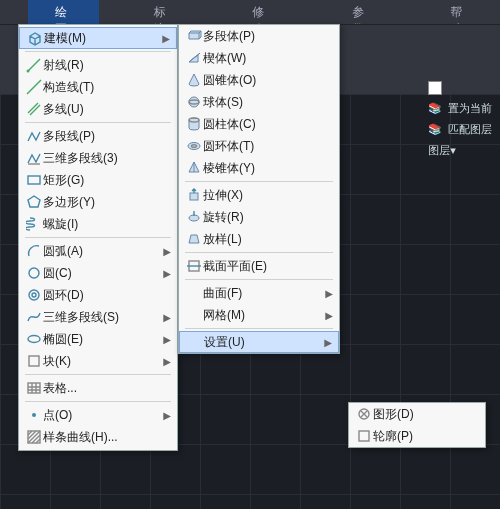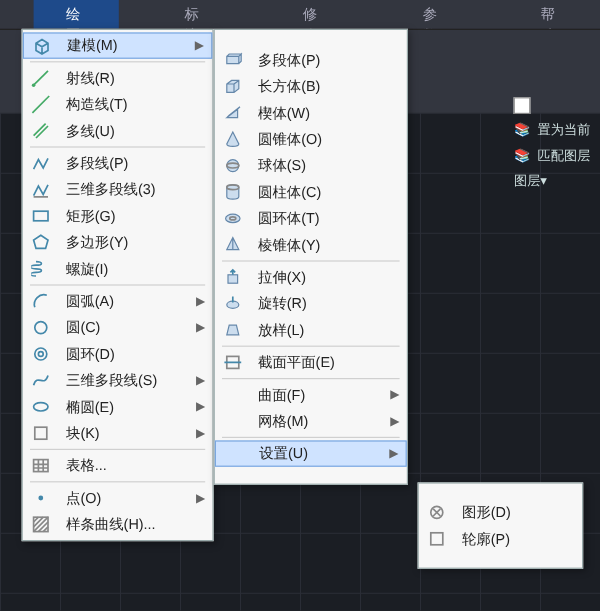--- a/index.html
+++ b/index.html
@@ -5,23 +5,23 @@
 * { margin: 0; padding: 0; box-sizing: border-box; font-family: "Microsoft YaHei", sans-serif; }
 body { width: 500px; height: 509px; background: #2a2d36; overflow: hidden; position: relative; }
 .menubar { display: flex; background: #33363f; height: 24px; color: #aab; font-size: 12px; }
 .menubar .mi { padding: 4px 27px; cursor: default; margin-left: 28px; }
 .menubar .mi.active { background: #1e4a8a; color: #fff; }
 .toolrow { position: absolute; top: 24px; left: 0; right: 0; height: 70px; background: #33363f; border-top: 1px solid #222; }
 .rightpanel { position: absolute; right: 8px; top: 56px; color: #cdd; font-size: 11px; }
 .rightpanel .r { display: flex; align-items: center; gap: 6px; margin-bottom: 6px; }
 .icon-swatch { width: 14px; height: 14px; border: 1px solid #888; background: #fff; }
 .sub1 { position: absolute; top: 24px; left: 18px; width: 160px; background: #f7f7f7; border: 1px solid #9aa; box-shadow: 2px 2px 6px rgba(0,0,0,.35); font-size: 12px; color: #222; padding: 2px 0; }
-.sub2 { position: absolute; top: 24px; left: 178px; width: 162px; background: #f7f7f7; border: 1px solid #9aa; box-shadow: 2px 2px 6px rgba(0,0,0,.35); font-size: 12px; color: #222; padding: 14px 0; }
-.sub3 { position: absolute; top: 402px; left: 348px; width: 138px; background: #f7f7f7; border: 1px solid #9aa; box-shadow: 2px 2px 6px rgba(0,0,0,.35); font-size: 12px; color: #222; padding: 13px 0; }
-.row { display: flex; align-items: center; height: 22px; padding: 0 6px; gap: 12px; position: relative; }
+.sub2 { position: absolute; top: 24px; left: 178px; width: 162px; background: #f7f7f7; border: 1px solid #9aa; box-shadow: 2px 2px 6px rgba(0,0,0,.35); font-size: 12px; color: #222; padding: 0 0; }
+.sub3 { position: absolute; top: 402px; left: 348px; width: 138px; background: #f7f7f7; border: 1px solid #9aa; box-shadow: 2px 2px 6px rgba(0,0,0,.35); font-size: 12px; color: #222; padding: 0 0; }
+.row { display: flex; align-items: center; height: 22px; padding: 0 6px; gap: 0; position: relative; }
 .row.hl { background: #cfe3ff; border: 1px solid #7aa7e0; }
 .ic { width: 18px; height: 18px; display: flex; align-items: center; justify-content: center; flex: 0 0 18px; }
 .lbl { flex: 1; white-space: nowrap; }
 .ar { color: #666; font-size: 10px; margin-left: auto; }
 .sep { height: 1px; background: #d0d0d0; margin: 2px 6px; }
 .grid { position: absolute; top: 94px; left: 0; right: 0; bottom: 0; background: #1b1e24;
   background-image: linear-gradient(#2a2d36 1px, transparent 1px), linear-gradient(90deg, #2a2d36 1px, transparent 1px);
   background-size: 50px 50px; }
 svg { width: 16px; height: 16px; }
 .st { stroke: #4a6; stroke-width: 1.4; fill: none; }
@@ -230,28 +230,20 @@
       <span class="ic">
         <svg>
           <path class="fg" d="M3 5h10v6H3z M3 5l2-2h10l-2 2 M13 5l2-2v6l-2 2"></path>
         </svg>
       </span>
       <span class="lbl">多段体(P)</span>
     </div>
     <div class="row">
       <span class="ic">
         <svg>
-          <path class="fg" d="M3 6l4-3h6v7l-4 3H3z M3 6h6v7 M9 6l4-3"></path>
-        </svg>
-      </span>
-      <span class="lbl">长方体(B)</span>
-    </div>
-    <div class="row">
-      <span class="ic">
-        <svg>
           <path class="fg" d="M3 12l9-7v7z M3 12l2-2 9-7-2 2"></path>
         </svg>
       </span>
       <span class="lbl">楔体(W)</span>
     </div>
     <div class="row">
       <span class="ic">
         <svg>
           <path class="fg" d="M8 2l5 10a5 2 0 0 1-10 0z"></path>
         </svg>

